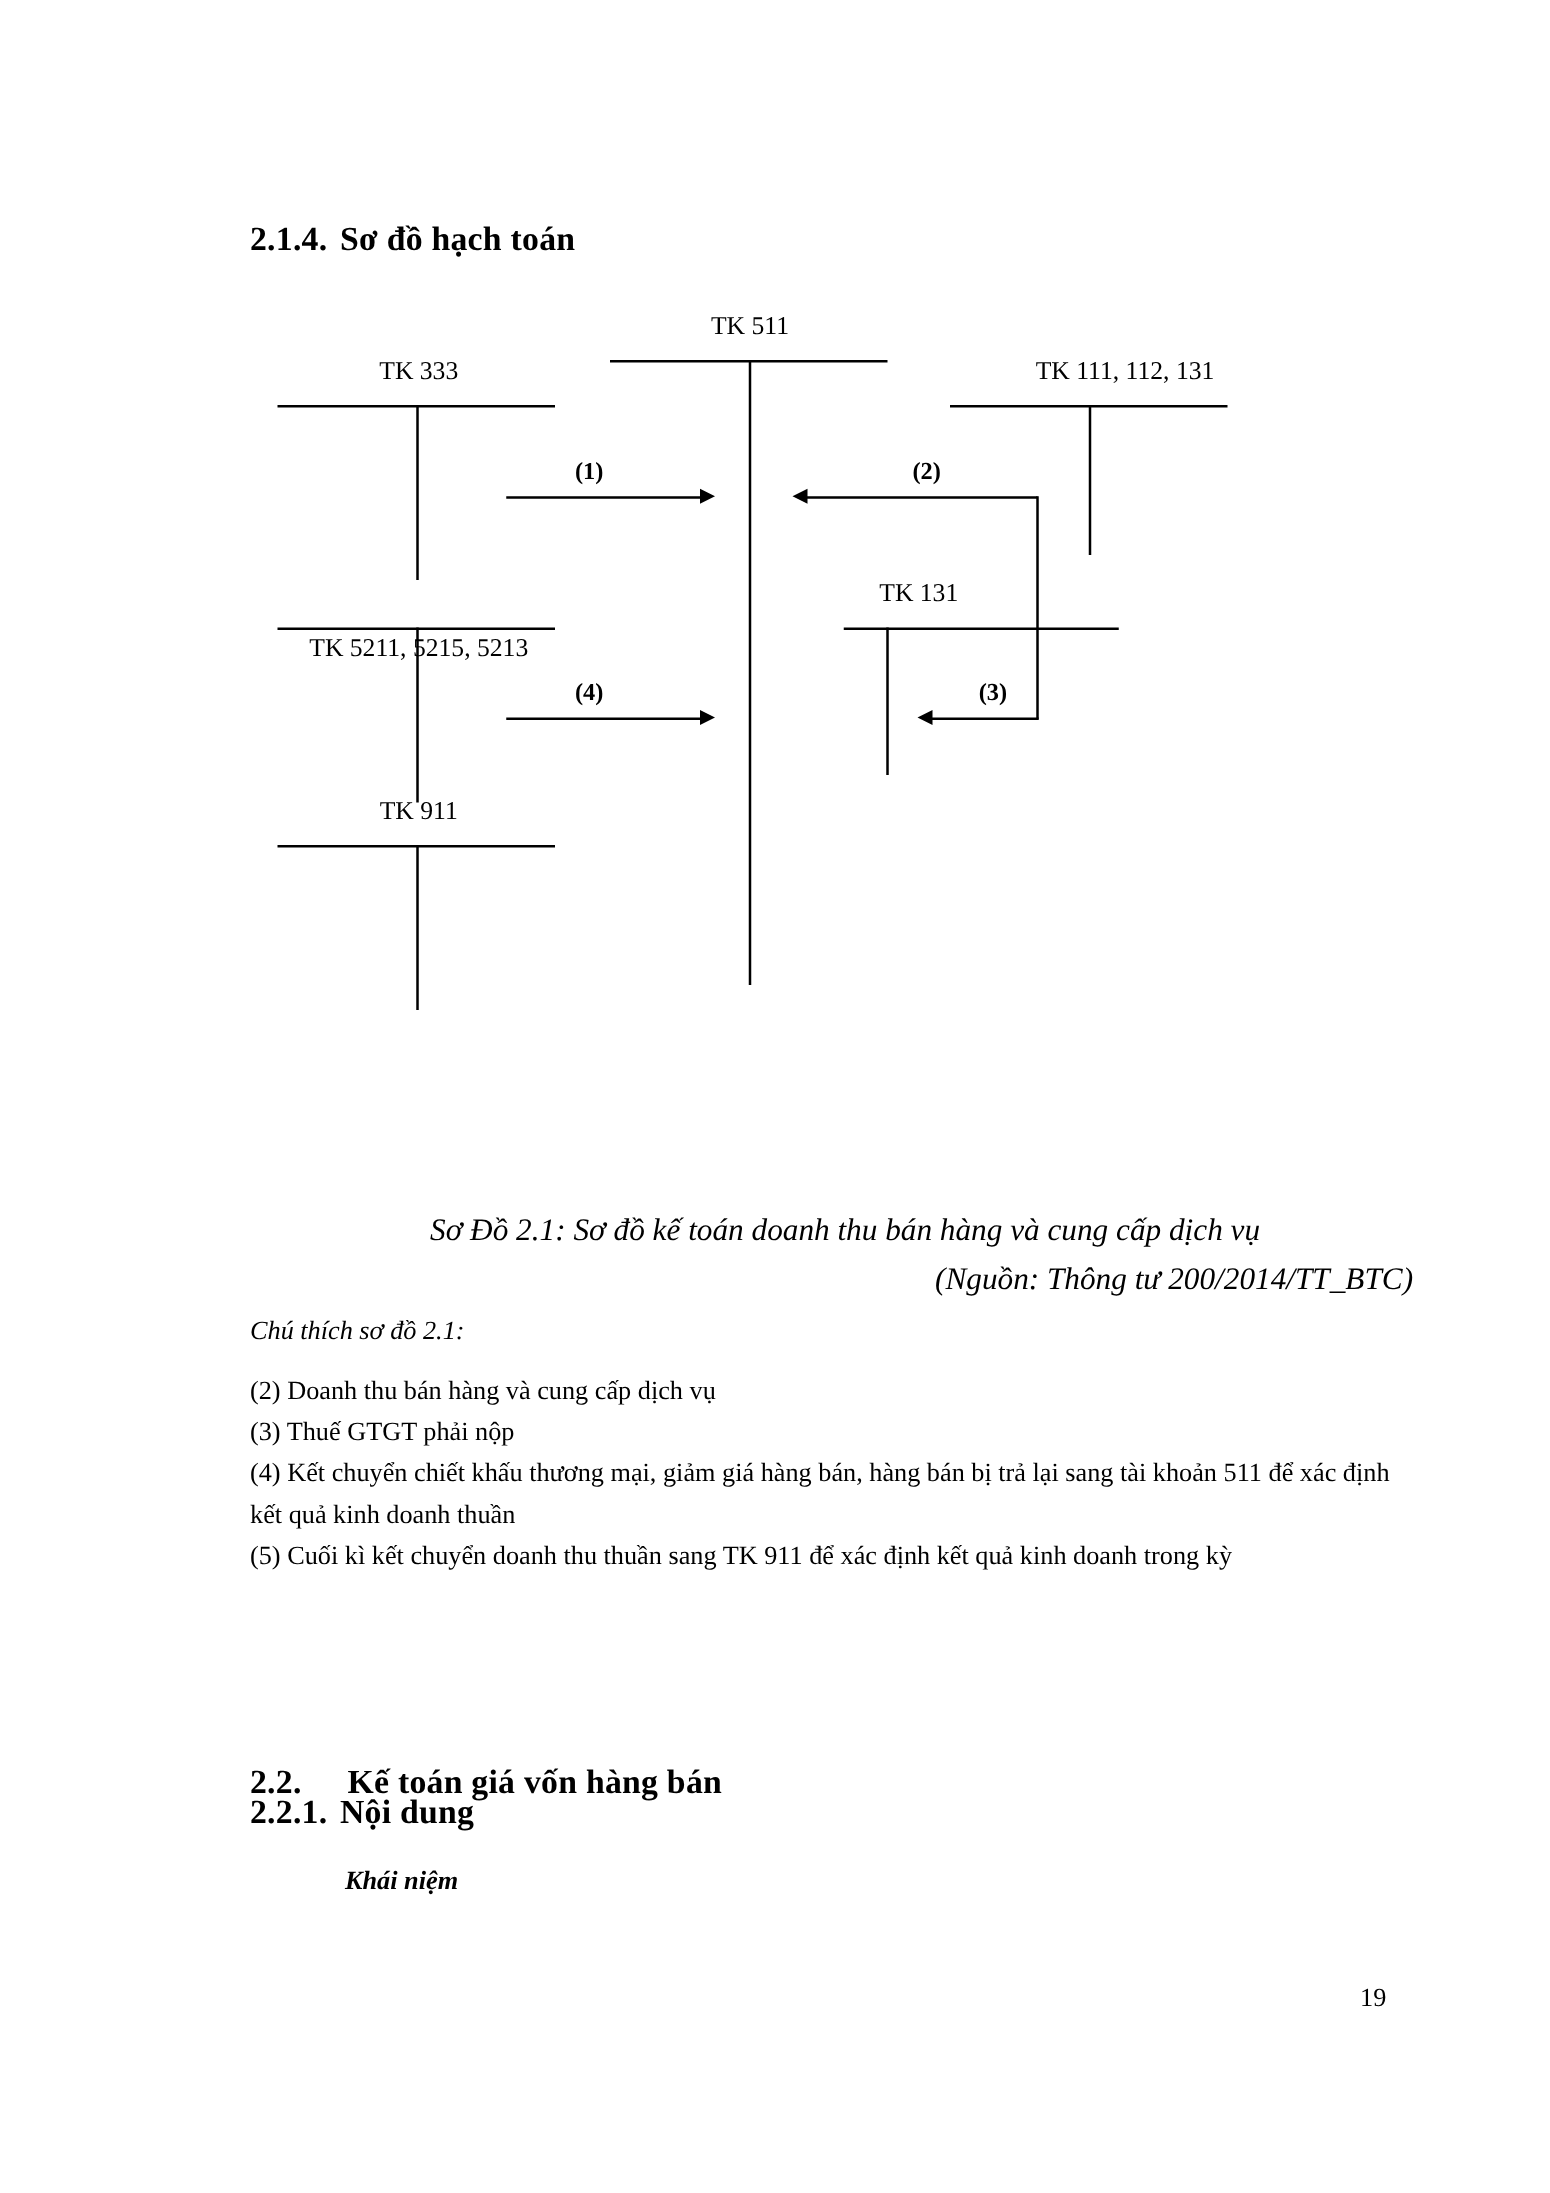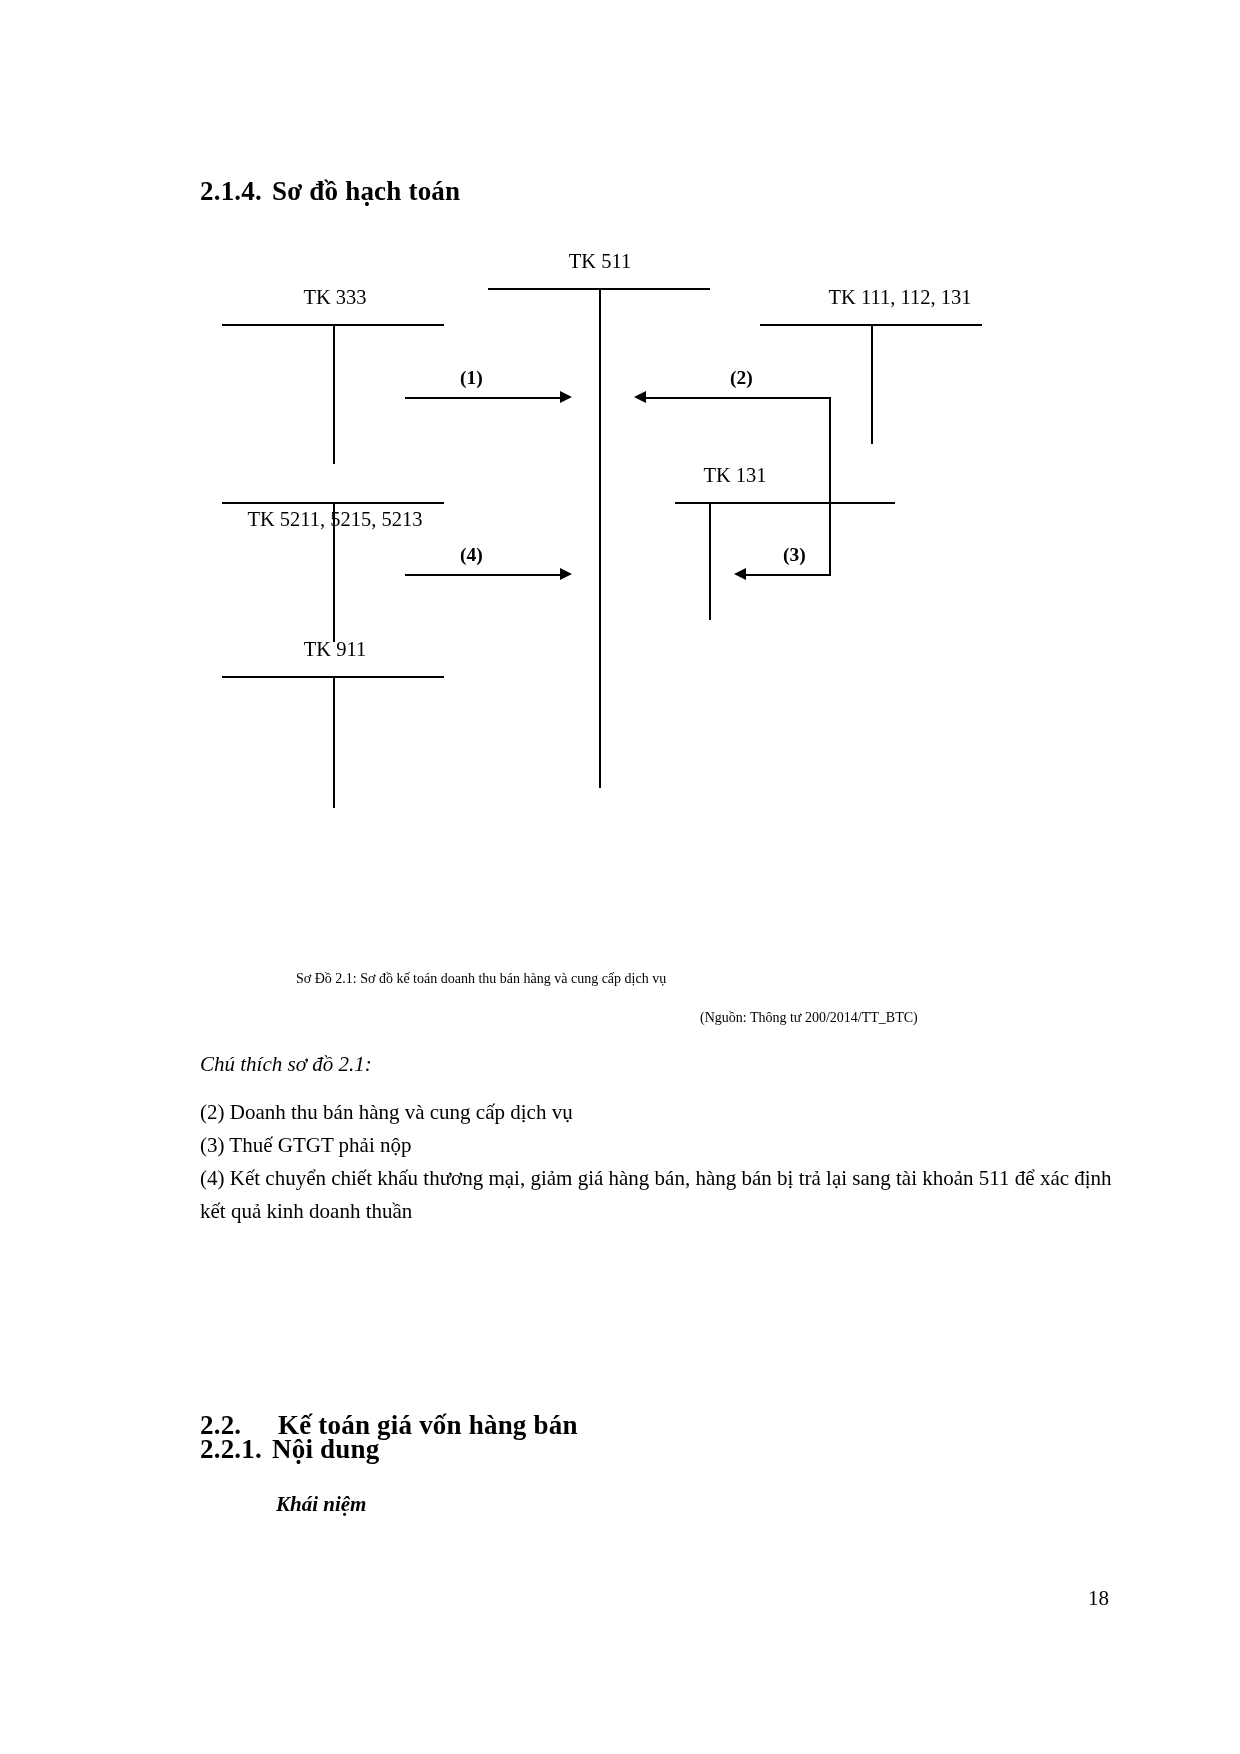--- a/index.html
+++ b/index.html
@@ -46,22 +46,24 @@
     position: absolute;
     left: 276px; top: 1492px;
     font-weight: bold;
     font-style: italic;
     font-size: 21px;
     white-space: nowrap;
   }
 
   .caption {
     position: absolute;
-    font-size: 14px;
-    white-space: nowrap;
+    font-style: italic;
+    font-size: 25px;
+    white-space: nowrap;
+    margin-left: 48px;
   }
   #figure-caption { left: 296px; top: 971px; }
   #figure-source  { left: 700px; top: 1010px; }
 
   #notes-title {
     position: absolute;
     left: 200px; top: 1052px;
     font-weight: normal;
     font-style: italic;
     font-size: 21px;
@@ -191,27 +193,28 @@
   </div>
 
   <div class="caption" id="figure-caption">Sơ Đồ 2.1: Sơ đồ kế toán doanh thu bán hàng và cung cấp dịch vụ</div>
   <div class="caption" id="figure-source">(Nguồn: Thông tư 200/2014/TT_BTC)</div>
 
   <div id="notes-title">Chú thích sơ đồ 2.1:</div>
   <div id="notes-list">
     <p class="note">(2) Doanh thu bán hàng và cung cấp dịch vụ</p>
     <p class="note">(3) Thuế GTGT phải nộp</p>
     <p class="note">(4) Kết chuyển chiết khấu thương mại, giảm giá hàng bán, hàng bán bị trả lại sang tài khoản 511 để xác định kết quả kinh doanh thuần</p>
+    <p class="note">(5) Cuối kì kết chuyển doanh thu thuần sang TK 911 để xác định kết quả kinh doanh trong kỳ</p>
   </div>
 
   <div class="h-sub" id="heading-22">
     <span class="sec-num">2.2.</span><span class="sec-title">Kế toán giá vốn hàng bán</span>
   </div>
 
   <div class="h-sub" id="heading-221">
     <span class="sec-num">2.2.1.</span><span class="sec-title">Nội dung</span>
   </div>
 
   <div id="heading-khai-niem">Khái niệm</div>
 
-  <div id="page-number">18</div>
+  <div id="page-number">19</div>
 
 </div>
 
 </body></html>

